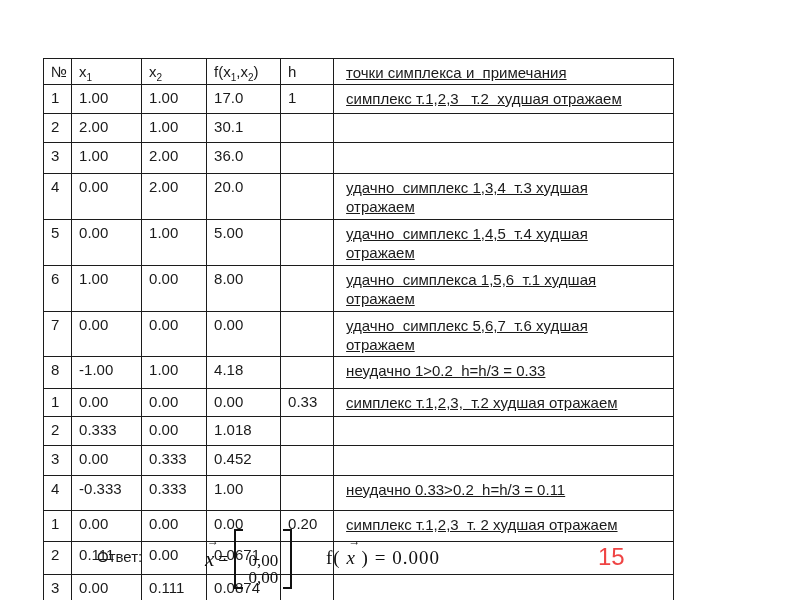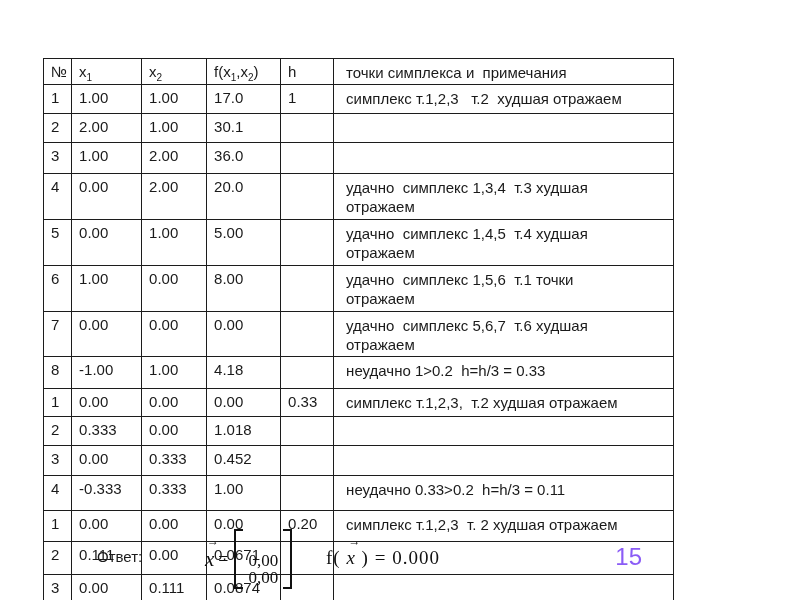--- a/index.html
+++ b/index.html
@@ -32,20 +32,21 @@
   table.simplex col.c-num  { width: 25px; }
   table.simplex col.c-x1   { width: 70px; }
   table.simplex col.c-x2   { width: 65px; }
   table.simplex col.c-f    { width: 74px; }
   table.simplex col.c-h    { width: 53px; }
   table.simplex col.c-note { width: 340px; }
   table.simplex td:last-child, table.simplex th:last-child {
     white-space: pre-wrap;
     padding-left: 12px;
     line-height: 19px;
+    text-decoration: underline;
   }
   sub { font-size: 10px; line-height: 0; }
   
   thead tr { height: 25px; }
   tbody tr:nth-child(1)  { height: 29px; }
   tbody tr:nth-child(2)  { height: 29px; }
   tbody tr:nth-child(3)  { height: 31px; }
   tbody tr:nth-child(4)  { height: 46px; }
   tbody tr:nth-child(5)  { height: 46px; }
   tbody tr:nth-child(6)  { height: 46px; }
@@ -112,23 +113,23 @@
     font-size: 19px;
     letter-spacing: 1px;
     white-space: pre;
   }
   .f-formula .vec { font-style: italic; }
   .page-number {
     position: absolute;
     left: 598px;
     top: 543px;
     width: 44px;
-    text-align: right;
+    text-align: left;
     font-size: 24px;
-    color: #8b5cf6;
+    color: #ef4444;
   }
 </style>
 </head>
 <body>
 
 <div class="slide">
 
   <table class="simplex">
     <colgroup>
       <col class="c-num">
@@ -190,21 +191,21 @@
           <td></td>
           <td>удачно  симплекс 1,4,5  т.4 худшая
 отражаем</td>
         </tr>
         <tr>
           <td>6</td>
           <td>1.00</td>
           <td>0.00</td>
           <td>8.00</td>
           <td></td>
-          <td>удачно  симплекс 1,5,6  т.1 точки
+          <td>удачно  симплекса 1,5,6  т.1 худшая
 отражаем</td>
         </tr>
         <tr>
           <td>7</td>
           <td>0.00</td>
           <td>0.00</td>
           <td>0.00</td>
           <td></td>
           <td>удачно  симплекс 5,6,7  т.6 худшая
 отражаем</td>

